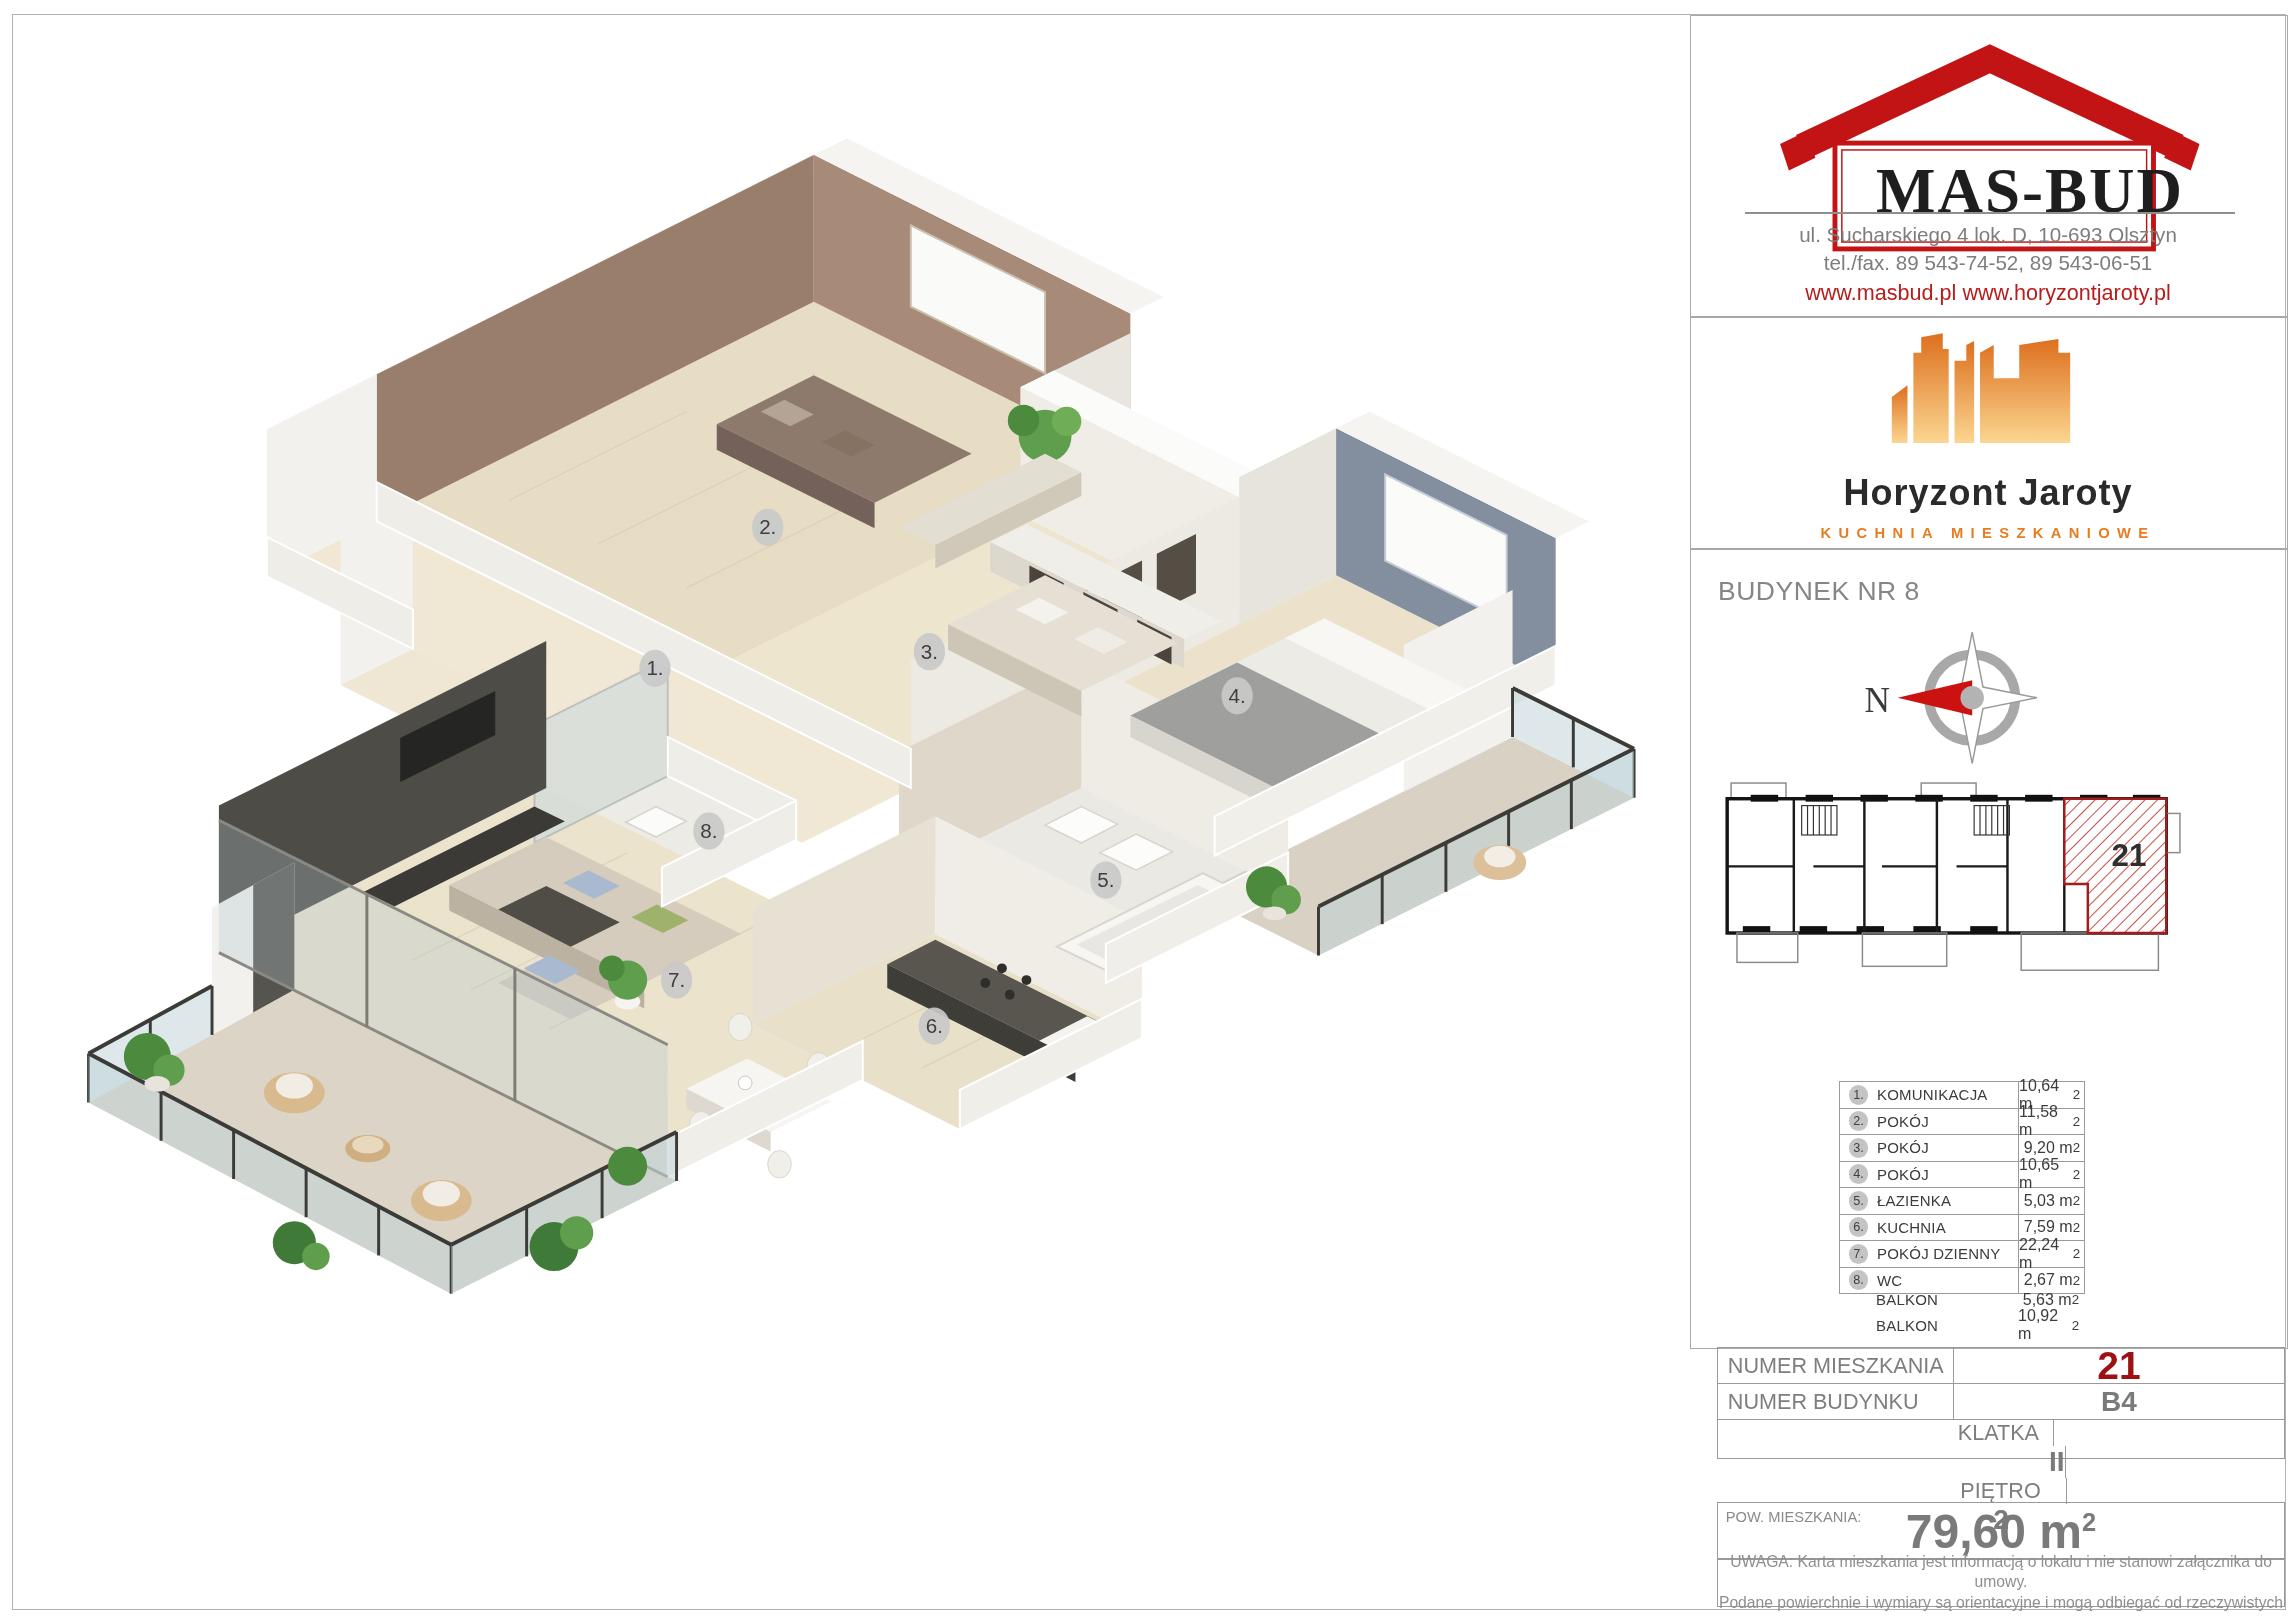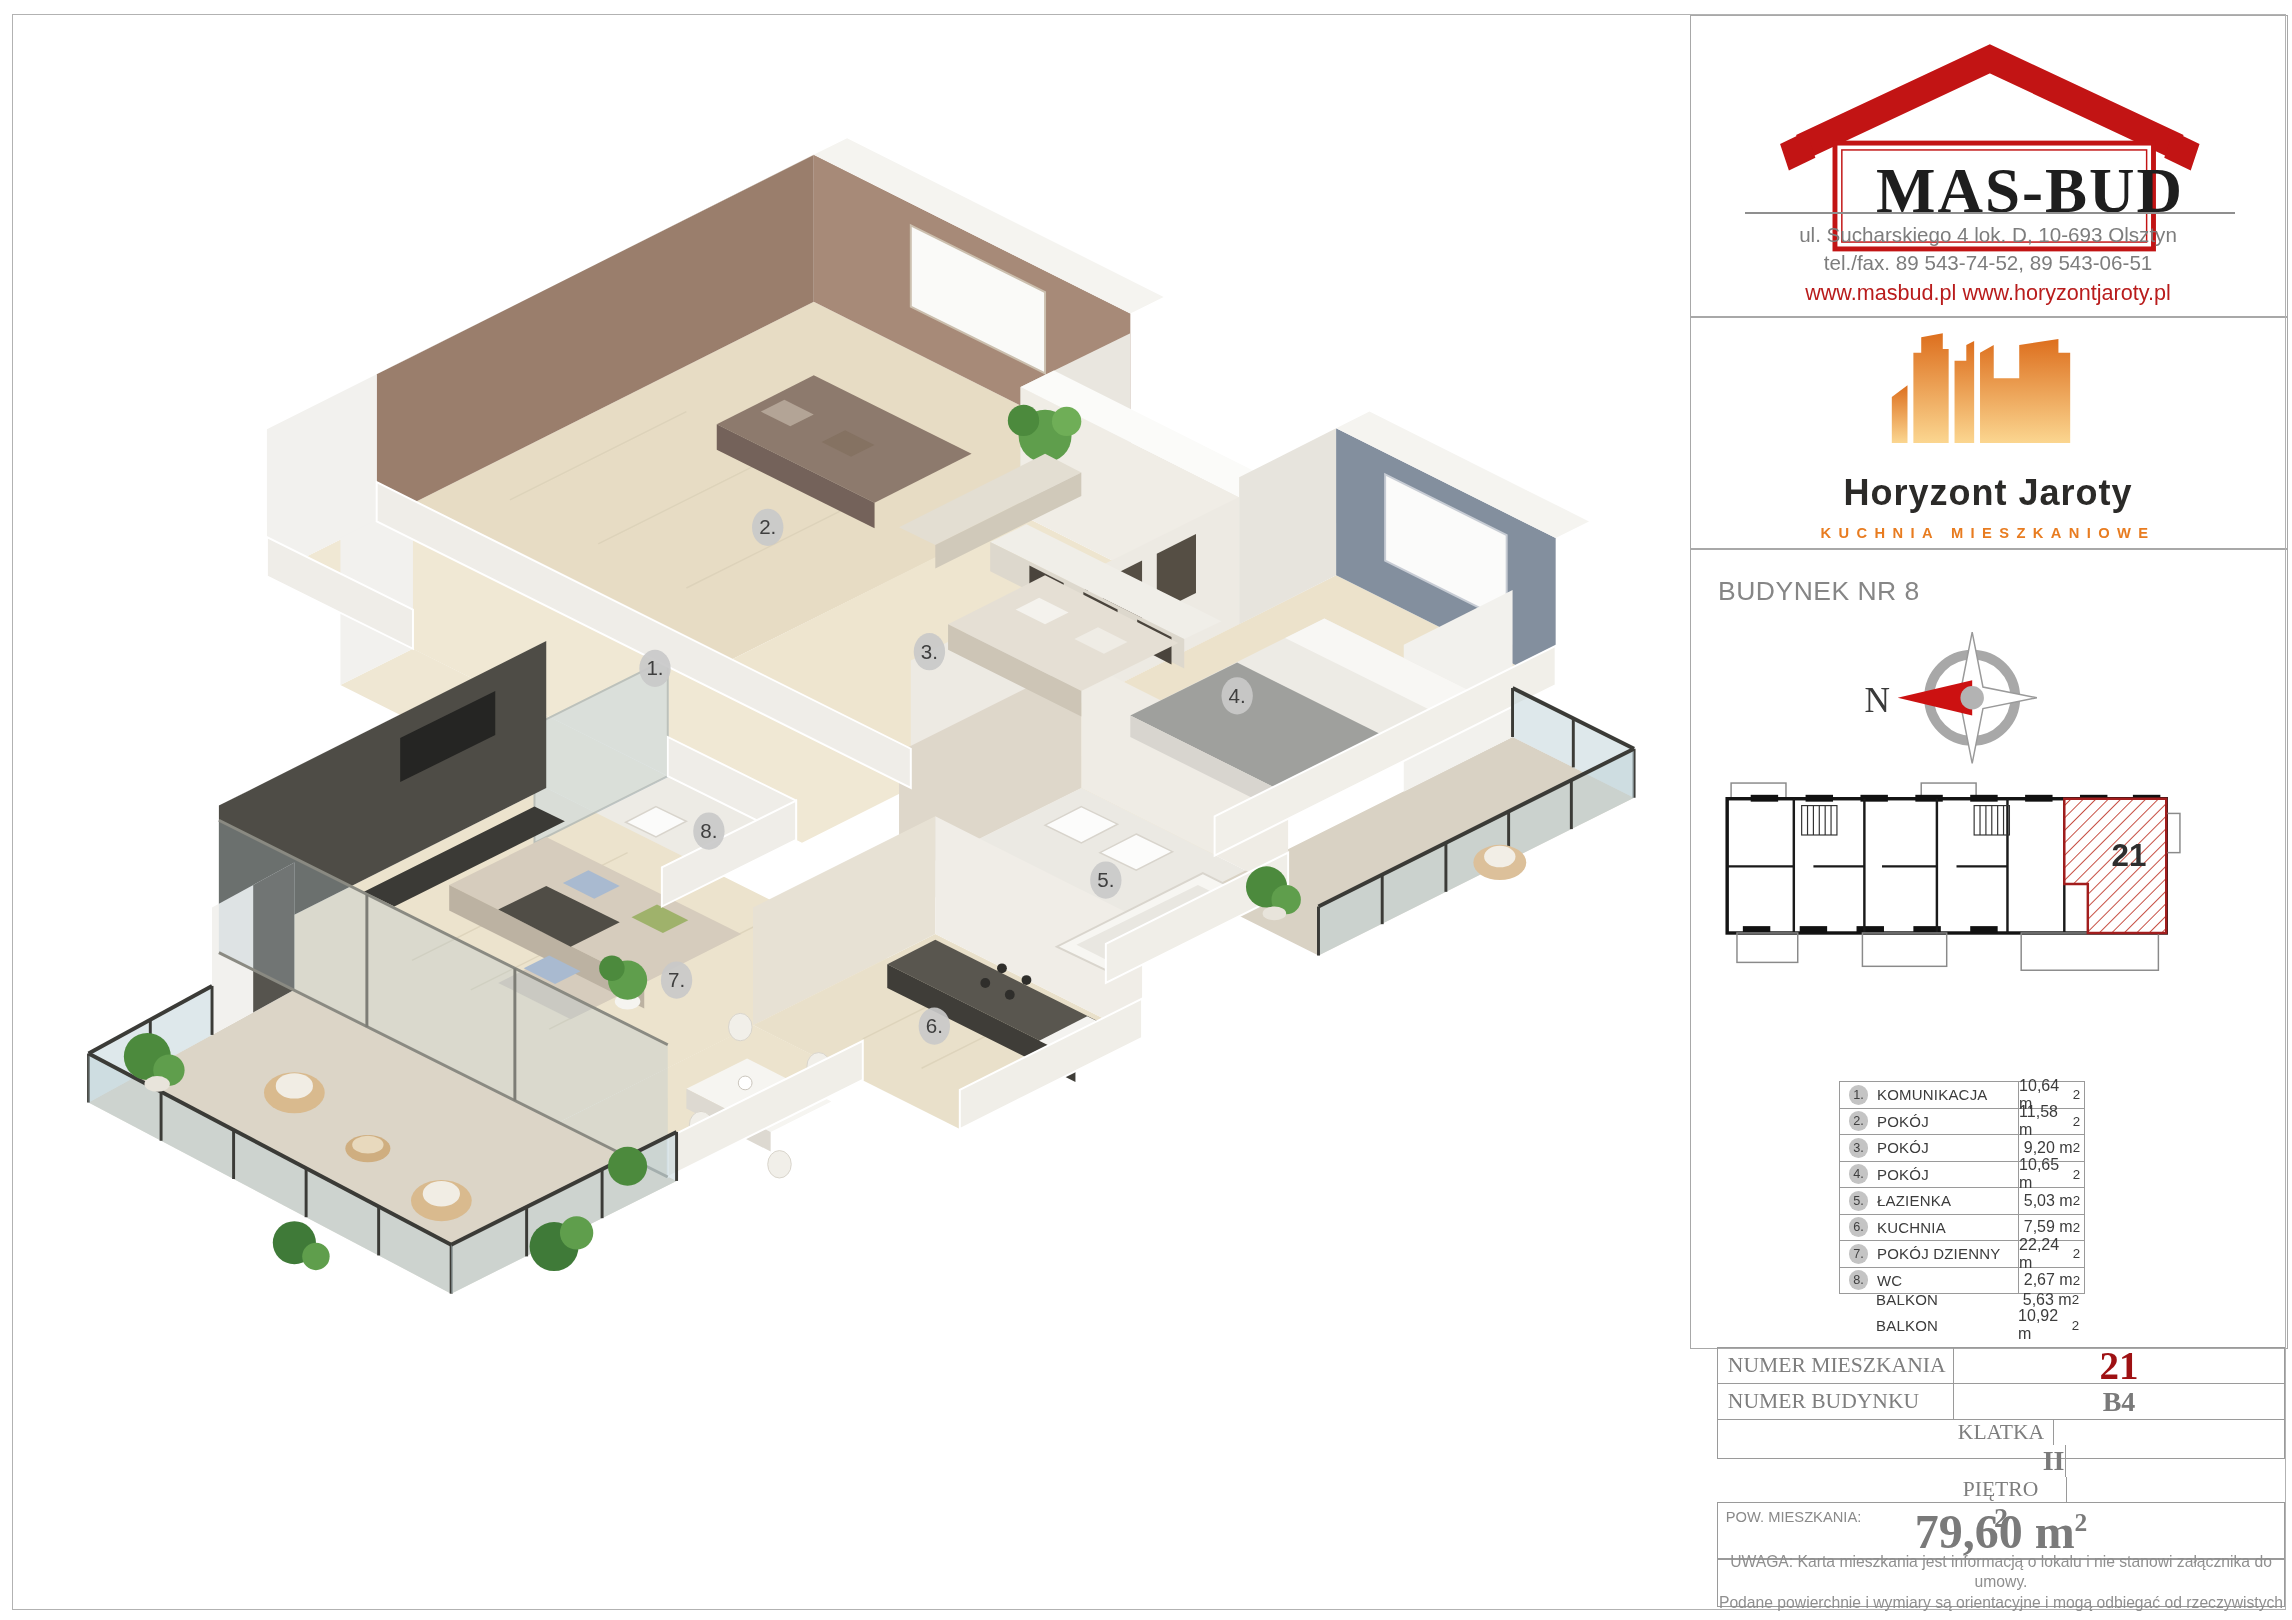--- a/index.html
+++ b/index.html
@@ -26,21 +26,21 @@
   .rt-area{width:61px;border-left:1px solid #9a9a9a;align-self:stretch;display:flex;align-items:center;
            justify-content:flex-end;padding-right:3.9px;font-size:16px;color:#3c3c3c;}
   #balkon-rows{left:1839px;top:1287px;width:244px;}
   #balkon-rows .rt-row{border:none;}
   #balkon-rows .rt-area{border:none;}
   
   .dt-row{position:absolute;left:1717px;width:568px;border:1.5px solid #9a9a9a;box-sizing:border-box;
           display:flex;align-items:center;color:#7e7e7e;}
   .dt-label{font-size:21.6px;padding-left:9.8px;color:#7e7e7e;}
   .dt-val{font-weight:bold;color:#7a7a7a;}
-  .cell{display:flex;align-items:center;height:100%;box-sizing:border-box;font-family:Liberation Serif, serif;}
+  .cell{display:flex;align-items:center;height:100%;box-sizing:border-box;}
   .uwaga{font-size:15.7px;color:#8f8f8f;text-align:center;line-height:20.6px;}
   sup.big{font-size:25.5px;}
 </style>
 </head>
 <body>
 
 <div id="page">
 
 <svg class="abs" style="left:0;top:0;" width="2293" height="1620" viewBox="0 0 2339 1653">
   <defs>

